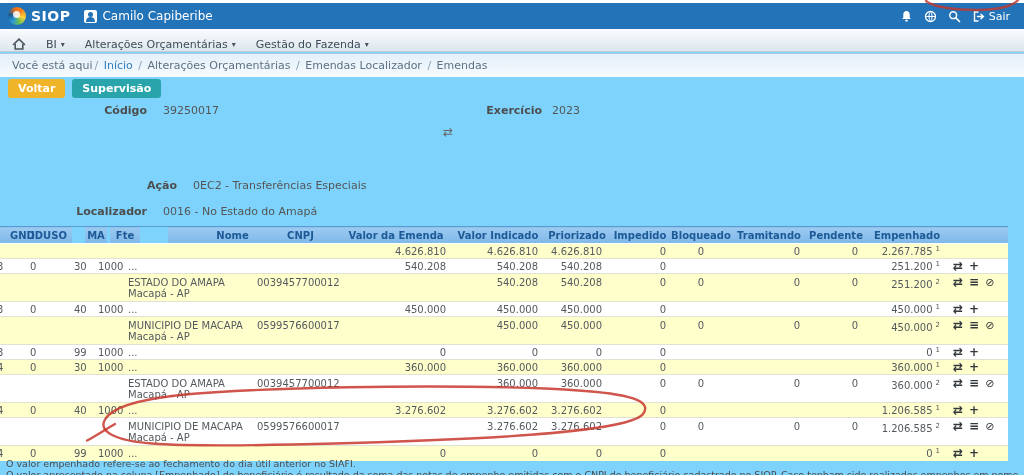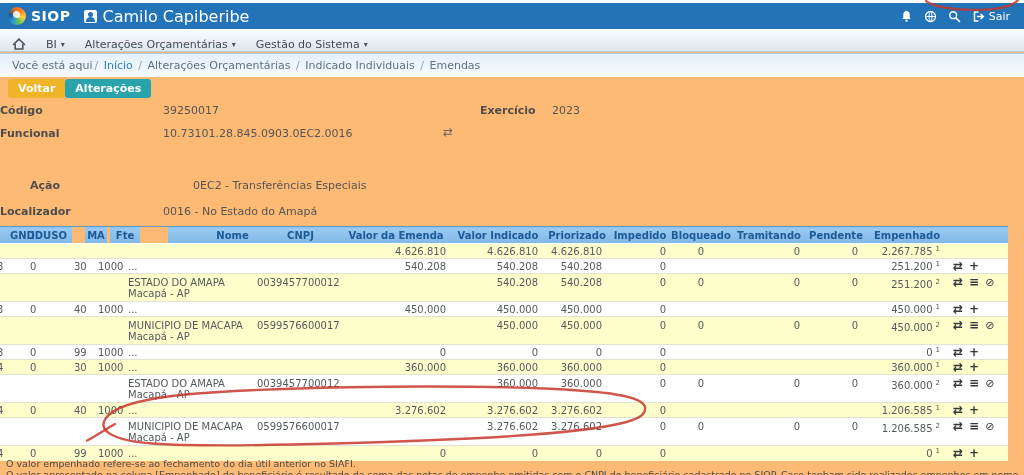--- a/index.html
+++ b/index.html
@@ -1,31 +1,31 @@
 <!DOCTYPE html>
 <html style="--c-topbar: #2273b8; --c-header_top: #9ccaf1; --c-header_bg: #7fb8e8; --c-header_text: #1d5a96; --c-row_yellow: #ffffcc; --c-voltar: #f0b429; --c-historico: #29a4ab; --c-link: #2e7fc1; --c-annotation: #c8372d;"><head>
 <meta charset="utf-8">
 <style>
   * { box-sizing: border-box; margin: 0; padding: 0; }
   html, body { width: 1024px; height: 475px; overflow: hidden; }
   body { font-family: "DejaVu Sans", sans-serif; background: #fff; }
-  #app { position: relative; width: 1024px; height: 475px; overflow: hidden; background:#fdba74; }
+  #app { position: relative; width: 1024px; height: 475px; overflow: hidden; background:#7dd3fc; }
 
   
   .top-sliver { position:absolute; top:0; left:0; width:1024px; height:3px; background:#fff; }
   .topbar { position:absolute; top:3px; left:0; width:1024px; height:26px;
             background:var(--c-topbar,#2273b8); display:flex; align-items:center; color:#fff; }
   .logo-wrap { display:flex; align-items:center; gap:5px; margin-left:8px; cursor:pointer; }
   .logo-circle { width:18px; height:18px; border-radius:50%;
     background: conic-gradient(from 40deg, #f58220, #ffd23f, #6bbf4e, #2a9ad6, #1a5c96, #e8701a, #f58220);
     position:relative; }
   .logo-circle::after { content:""; position:absolute; left:5px; top:4px; width:7px; height:7px;
     border-radius:50%; background:rgba(255,255,255,.85); }
   .logo-text { font-size:14px; font-weight:bold; letter-spacing:.5px; }
-  .user-chip { display:flex; align-items:center; gap:5px; margin-left:14px; font-size:16px; cursor:pointer; }
+  .user-chip { display:flex; align-items:center; gap:5px; margin-left:14px; font-size:12px; cursor:pointer; }
   .user-ic { width:13px; height:13px; background:#fff; border-radius:2px; display:inline-block; position:relative; }
   .user-ic::before { content:""; position:absolute; left:4px; top:2px; width:5px; height:5px; border-radius:50%; background:#2273b8; }
   .user-ic::after { content:""; position:absolute; left:2px; top:7px; width:9px; height:5px; border-radius:5px 5px 0 0; background:#2273b8; }
   .topbar-right { margin-left:auto; display:flex; align-items:center; gap:11px; margin-right:14px; font-size:11px; }
   .tb-ic { width:13px; height:13px; display:inline-block; cursor:pointer; }
   .sair { display:flex; align-items:flex-end; gap:4px; cursor:pointer; }
 
   
   .menubar { position:absolute; top:29px; left:0; width:1024px; height:23px;
              background:linear-gradient(#fafcfe,#dde6ee); border-bottom:1px solid #c3cdd6;
@@ -36,30 +36,30 @@
 
   
   .breadcrumb { position:absolute; top:53px; left:0; width:1024px; height:24px;
                 background:linear-gradient(#e4f0fa,#f6fafe); border-top:1px solid #aecbe4;
                 display:flex; align-items:center; font-size:11px; color:#5d7183; padding-left:12px; }
   .bc-sep { color:#8aa0b3; margin:0 2px; }
   .bc-link { color:var(--c-link,#2e7fc1); cursor:pointer; }
   .bc-item { color:#5d7183; }
 
   
-  .toolbar { position:absolute; top:79px; left:8px; display:flex; }
+  .toolbar { position:absolute; top:79px; left:8px; display:flex; gap:7px; }
   .btn { border:none; border-radius:3px; color:#fff; font-size:11px; font-weight:bold;
          font-family:"DejaVu Sans",sans-serif; height:19px; padding:0 10px; cursor:pointer; }
   .btn-voltar { background:var(--c-voltar,#f0b429); }
   .btn-historico { background:var(--c-historico,#29a4ab); }
 
   
   .form { position:absolute; top:100px; left:0; width:1024px; height:124px; font-size:11px; }
   .frow { position:absolute; left:0; display:flex; }
-  .flabel { display:inline-block; width:147px; font-weight:bold; color:#4d4d4d; }
+  .flabel { display:inline-block; width:147px; text-align:right; font-weight:bold; color:#4d4d4d; }
   .fvalue { margin-left:16px; color:#555; }
   .exerc { position:absolute; left:480px; top:0; display:flex; }
   .exerc .flabel { width:62px; }
   .exerc .fvalue { margin-left:10px; }
   .swap-funcional { position:absolute; left:443px; top:25px; font-size:12px; color:#666; cursor:pointer; }
 
   
   .tablewrap { position:absolute; top:226px; left:0; width:1008px; }
   table { border-collapse:collapse; table-layout:fixed; width:1008px; }
   th { background:linear-gradient(var(--c-header_top,#9ccaf1),var(--c-header_bg,#7fb8e8));
@@ -144,47 +144,43 @@
       <path d="M1.5 7.5 L7 2.2 L12.5 7.5" fill="none" stroke="#4a5561" stroke-width="1.6" stroke-linecap="round"></path>
       <path d="M3.2 7 V12 H10.8 V7" fill="none" stroke="#4a5561" stroke-width="1.6"></path>
     </svg>
     <span><span class="menu-item">
           <span>BI</span>
           <span class="caret">▾</span>
         </span><span class="menu-item">
           <span>Alterações Orçamentárias</span>
           <span class="caret">▾</span>
         </span><span class="menu-item">
-          <span>Gestão do Sistema</span>
+          <span>Gestão do Fazenda</span>
           <span class="caret">▾</span>
         </span></span>
   </div>
 
   <div class="breadcrumb">
     <span>Você está aqui</span>
-    <span><span class="bc-sep"> / </span><span class="bc-link">Início</span><span class="bc-sep"> / </span><span class="bc-item">Alterações Orçamentárias</span><span class="bc-sep"> / </span><span class="bc-item">Indicado Individuais</span><span class="bc-sep"> / </span><span class="bc-item">Emendas</span></span>
+    <span><span class="bc-sep"> / </span><span class="bc-link">Início</span><span class="bc-sep"> / </span><span class="bc-item">Alterações Orçamentárias</span><span class="bc-sep"> / </span><span class="bc-item">Emendas Localizador</span><span class="bc-sep"> / </span><span class="bc-item">Emendas</span></span>
   </div>
 
   <div class="toolbar">
     <button class="btn btn-voltar">Voltar</button>
-    <button class="btn btn-historico">Alterações</button>
+    <button class="btn btn-historico">Supervisão</button>
   </div>
 
   <div class="form">
     <div class="frow" style="top:4px;">
       <span class="flabel">Código</span>
       <span class="fvalue">39250017</span>
     </div>
     <div class="exerc" style="top:4px;">
       <span class="flabel">Exercício</span>
       <span class="fvalue">2023</span>
-    </div>
-    <div class="frow" style="top:27px;">
-      <span class="flabel">Funcional</span>
-      <span class="fvalue">10.73101.28.845.0903.0EC2.0016</span>
     </div>
     <span class="swap-funcional">⇄</span>
     <div class="frow" style="top:79px;margin-left:30px;">
       <span class="flabel">Ação</span>
       <span class="fvalue">0EC2 - Transferências Especiais</span>
     </div>
     <div class="frow" style="top:105px;">
       <span class="flabel">Localizador</span>
       <span class="fvalue">0016 - No Estado do Amapá</span>
     </div>

